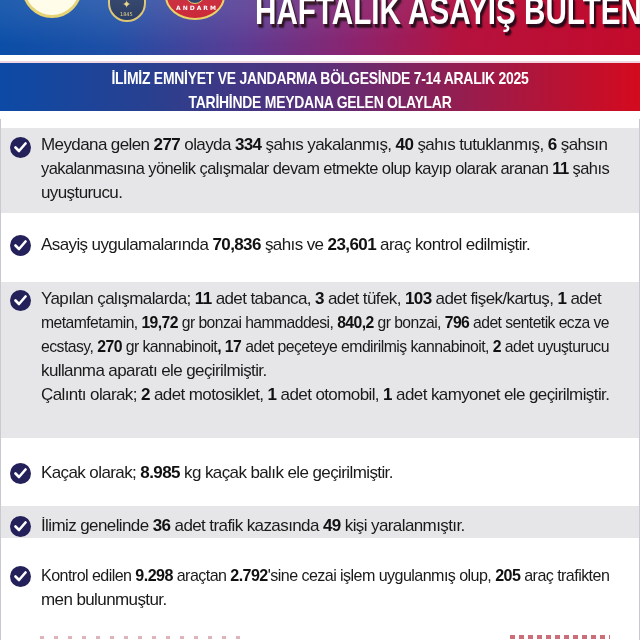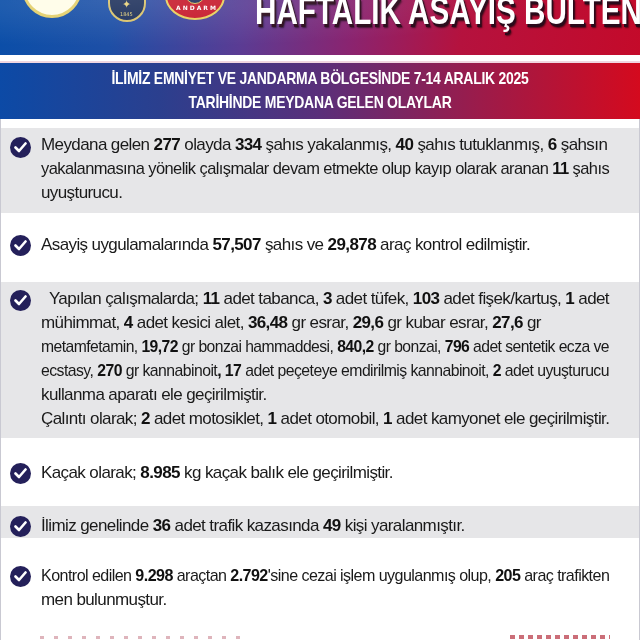--- a/index.html
+++ b/index.html
@@ -33,21 +33,21 @@
     .logo-jandarma .txt { position: absolute; left: 6px; top: 30px; width: 48px; text-align: center; color: #fff; font-size: 6px; letter-spacing: 2px; font-weight: bold; font-family: "DejaVu Sans", sans-serif; }
     .title {
       position: absolute; left: 255px; top: -10px; width: 370px;
       color: #ffffff; font-weight: bold; font-size: 38px; letter-spacing: 0px;
       font-family: "Liberation Sans", sans-serif;
       text-shadow: 2px 3px 0 #2a0a1a, 3px 4px 2px rgba(0,0,0,0.6);
       transform: scaleX(0.78); transform-origin: left top; white-space: nowrap;
     }
 
     .subtitle {
-      position: absolute; left: 0; top: 61px; width: 640px; height: 58px;
+      position: absolute; left: 0; top: 61px; width: 640px; height: 50px;
       background: linear-gradient(90deg, #0c4aa6 0%, #2b3f8e 25%, #5a2f7a 50%, #9c1b4a 75%, #d40a1e 100%);
       border-top: 2px solid #f0d6e0;
     }
     .subtitle .line {
       color: #ffffff; font-weight: bold; font-size: 17px; text-align: center; width: 640px;
       font-family: "Liberation Sans", sans-serif; letter-spacing: -0.3px;
       transform: scaleX(0.82); transform-origin: center; white-space: nowrap;
     }
     .subtitle .l1 { position: absolute; top: 6px; left: 0; }
     .subtitle .l2 { position: absolute; top: 30px; left: 0; }
@@ -113,33 +113,32 @@
     </div>
 </div>
 
 <div class="section white" style="top:213px;height:69px;">
   <div class="check" style="top:22px;">
     <svg width="13" height="11" viewBox="0 0 13 11">
         <path d="M1.5 5.5 L5 9 L11.5 1.5" stroke="#fff" stroke-width="2.6" fill="none" stroke-linecap="round" stroke-linejoin="round"></path>
       </svg>
   </div>
   <div class="text" style="top:20px;">
-      <span class="row" style="transform: scaleX(1);">Asayiş uygulamalarında <b>57,507</b> şahıs ve <b>29,878</b> araç kontrol edilmiştir.</span>
+      <span class="row" style="transform: scaleX(1);">Asayiş uygulamalarında <b>70,836</b> şahıs ve <b>23,601</b> araç kontrol edilmiştir.</span>
     </div>
 </div>
 
 <div class="section gray" style="top:282px;height:156px;">
   <div class="check" style="top:8px;">
     <svg width="13" height="11" viewBox="0 0 13 11">
         <path d="M1.5 5.5 L5 9 L11.5 1.5" stroke="#fff" stroke-width="2.6" fill="none" stroke-linecap="round" stroke-linejoin="round"></path>
       </svg>
   </div>
   <div class="text" style="top:5px;">
-      <span class="row" style="transform: scaleX(1); text-align: right;">Yapılan çalışmalarda; <b>11</b> adet tabanca, <b>3</b> adet tüfek, <b>103</b> adet fişek/kartuş, <b>1</b> adet</span>
-      <span class="row" style="transform: scaleX(1);">mühimmat, <b>4</b> adet kesici alet, <b>36,48</b> gr esrar, <b>29,6</b> gr kubar esrar, <b>27,6</b> gr</span>
+      <span class="row" style="transform: scaleX(1);">Yapılan çalışmalarda; <b>11</b> adet tabanca, <b>3</b> adet tüfek, <b>103</b> adet fişek/kartuş, <b>1</b> adet</span>
       <span class="row" style="transform: scaleX(0.923577);">metamfetamin, <b>19,72</b> gr bonzai hammaddesi, <b>840,2</b> gr bonzai, <b>796</b> adet sentetik ecza ve</span>
       <span class="row" style="transform: scaleX(0.929624);">ecstasy, <b>270</b> gr kannabinoit<b>, 17</b> adet peçeteye emdirilmiş kannabinoit, <b>2</b> adet uyuşturucu</span>
       <span class="row">kullanma aparatı ele geçirilmiştir.</span>
       <span class="row" style="transform: scaleX(1);">Çalıntı olarak; <b>2</b> adet motosiklet, <b>1</b> adet otomobil, <b>1</b> adet kamyonet ele geçirilmiştir.</span>
     </div>
 </div>
 
 <div class="section white" style="top:438px;height:63px;">
   <div class="check" style="top:25px;">
     <svg width="13" height="11" viewBox="0 0 13 11">

